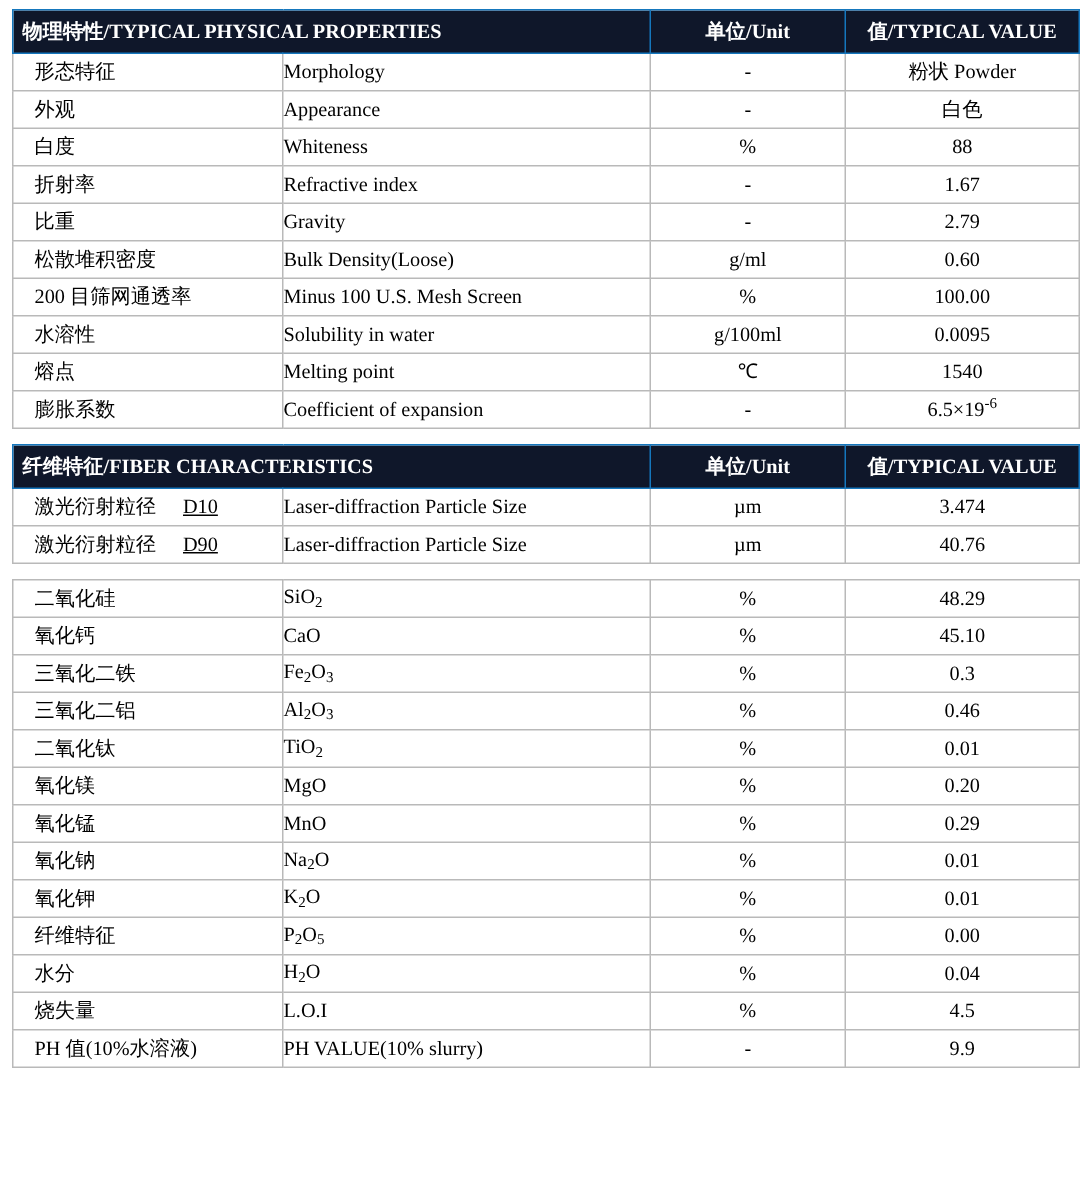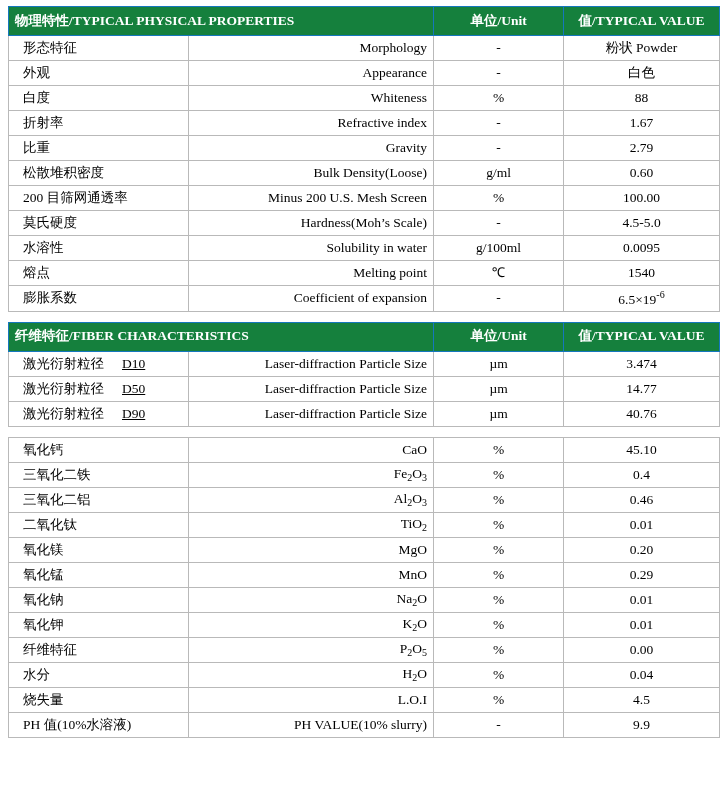--- a/index.html
+++ b/index.html
@@ -27,41 +27,41 @@
   }
   table.spec + table.spec {
     margin-top: 10px;
   }
   col.c1 { width: 180px; }
   col.c2 { width: 245px; }
   col.c3 { width: 130px; }
   col.c4 { width: 156px; }
 
   tr.head td {
-    background: #15803d;
+    background: #0f172a;
     color: #ffffff;
     font-weight: bold;
     border: 1px solid #1577bd;
     padding: 4px 6px;
     font-size: 13.5px;
     line-height: 1.25;
   }
   tr.head td.ctr { text-align: center; margin-top: 20px; }
 
   tbody td {
     border: 1px solid #b9b9b9;
     padding: 2px 6px;
     height: 20px;
     line-height: 1.35;
     vertical-align: middle;
     font-size: 13.5px;
   }
   td.ctr { text-align: center; }
   td.cn { padding-left: 14px; }
-  td.en { padding-left: 28px; text-align: right; }
+  td.en { padding-left: 0; }
   .sub { font-size: 10px; vertical-align: -0.25em; }
   .sup { font-size: 10px; vertical-align: 0.55em; }
   .dcode { display: inline-block; padding-left: 18px; text-decoration: underline; }
 </style>
 </head>
 <body>
 
 <div class="page">
 
   <table class="spec">
@@ -108,29 +108,23 @@
         <td class="ctr">2.79</td>
       </tr>
       <tr>
         <td class="cn">松散堆积密度</td>
         <td class="en">Bulk Density(Loose)</td>
         <td class="ctr">g/ml</td>
         <td class="ctr">0.60</td>
       </tr>
       <tr>
         <td class="cn">200 目筛网通透率</td>
-        <td class="en">Minus 200 U.S. Mesh Screen</td>
+        <td class="en">Minus 100 U.S. Mesh Screen</td>
         <td class="ctr">%</td>
         <td class="ctr">100.00</td>
-      </tr>
-      <tr>
-        <td class="cn">莫氏硬度</td>
-        <td class="en">Hardness(Moh’s Scale)</td>
-        <td class="ctr">-</td>
-        <td class="ctr">4.5-5.0</td>
       </tr>
       <tr>
         <td class="cn">水溶性</td>
         <td class="en">Solubility in water</td>
         <td class="ctr">g/100ml</td>
         <td class="ctr">0.0095</td>
       </tr>
       <tr>
         <td class="cn">熔点</td>
         <td class="en">Melting point</td>
@@ -159,56 +153,56 @@
         <td class="ctr">单位/Unit</td>
         <td class="ctr">值/TYPICAL VALUE</td>
       </tr>
       <tr>
         <td class="cn"><span>激光衍射粒径</span><span class="dcode">D10</span></td>
         <td class="en">Laser-diffraction Particle Size</td>
         <td class="ctr">µm</td>
         <td class="ctr">3.474</td>
       </tr>
       <tr>
-        <td class="cn"><span>激光衍射粒径</span><span class="dcode">D50</span></td>
-        <td class="en">Laser-diffraction Particle Size</td>
-        <td class="ctr">µm</td>
-        <td class="ctr">14.77</td>
-      </tr>
-      <tr>
         <td class="cn"><span>激光衍射粒径</span><span class="dcode">D90</span></td>
         <td class="en">Laser-diffraction Particle Size</td>
         <td class="ctr">µm</td>
         <td class="ctr">40.76</td>
       </tr>
     </tbody>
   </table>
 
   <table class="spec">
     <colgroup>
         <col class="c1">
         <col class="c2">
         <col class="c3">
         <col class="c4">
       </colgroup>
     <tbody>
 
+      <tr>
+        <td class="cn">二氧化硅</td>
+        <td class="en"><span>SiO</span><span class="sub">2</span></td>
+        <td class="ctr">%</td>
+        <td class="ctr">48.29</td>
+      </tr>
 
       <tr>
         <td class="cn">氧化钙</td>
         <td class="en">CaO</td>
         <td class="ctr">%</td>
         <td class="ctr">45.10</td>
       </tr>
 
       <tr>
         <td class="cn">三氧化二铁</td>
         <td class="en"><span>Fe</span><span class="sub">2</span><span>O</span><span class="sub">3</span></td>
         <td class="ctr">%</td>
-        <td class="ctr">0.4</td>
+        <td class="ctr">0.3</td>
       </tr>
 
       <tr>
         <td class="cn">三氧化二铝</td>
         <td class="en"><span>Al</span><span class="sub">2</span><span>O</span><span class="sub">3</span></td>
         <td class="ctr">%</td>
         <td class="ctr">0.46</td>
       </tr>
 
       <tr>

